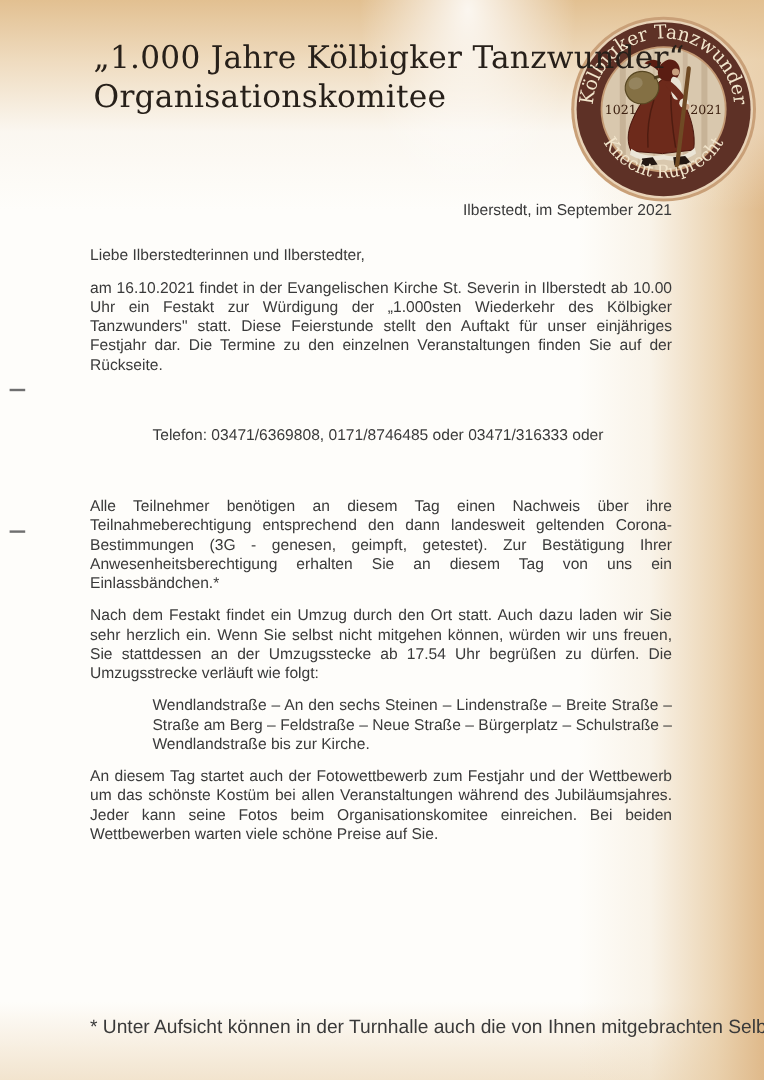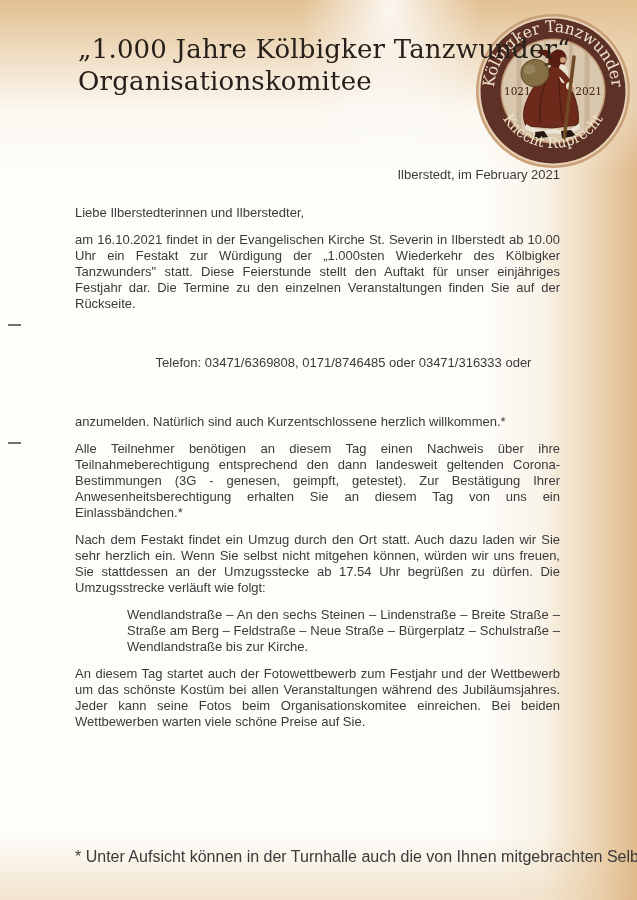--- a/index.html
+++ b/index.html
@@ -20,21 +20,21 @@
   }
   h1.title{
     margin:33px 0 0 3px;
     font-family:"DejaVu Serif", serif;font-weight:normal;
     font-size:26px;line-height:32px;color:#27201a;letter-spacing:0.2px;
   }
   h1.title span{display:block;white-space:nowrap;}
   .dateline{margin-top:70px;text-align:right;}
   .salutation{margin-top:22px;}
   p.body-par{margin:11px 0 0 0;text-align:justify;hyphens:auto;}
-  .contact{margin:11px 0 0 52px;white-space:pre-wrap;text-align:center;}
+  .contact{margin:11px 0 0 52px;white-space:pre-wrap;}
   .route{margin:11px 0 0 52px;text-align:justify;}
   .footnote{
     position:absolute;left:75px;top:851px;width:520px;
     font-size:16px;line-height:12px;color:#3a3a3a;white-space:nowrap;
   }
   .fold-mark{position:absolute;left:8px;width:13px;height:2px;background:#6f6f6f;}
   #fold-mark-1{top:324px;}
   #fold-mark-2{top:442px;}
   .seal{position:absolute;left:475px;top:13px;}
   .seal text{font-family:"DejaVu Serif", serif;}
@@ -97,33 +97,32 @@
     <textPath href="#arcBot" startOffset="50%" textLength="122" lengthAdjust="spacingAndGlyphs">Knecht Ruprecht</textPath>
   </text>
 </svg>
 
 <div class="content">
   <h1 class="title">
     <span>„1.000 Jahre Kölbigker Tanzwunder“</span>
     <span>Organisationskomitee</span>
   </h1>
 
-  <div class="dateline">Ilberstedt, im February 2021</div>
+  <div class="dateline">Ilberstedt, im September 2021</div>
 
   <div class="salutation">Liebe Ilberstedterinnen und Ilberstedter,</div>
 
   <p class="body-par">am 16.10.2021 findet in der Evangelischen Kirche St. Severin in Ilberstedt ab 10.00 Uhr ein Festakt zur Würdigung der „1.000sten Wiederkehr des Kölbigker Tanzwunders" statt. Diese Feierstunde stellt den Auftakt für unser einjähriges Festjahr dar. Die Termine zu den einzelnen Veranstaltungen finden Sie auf der Rückseite.</p>
 
 
 
   <div class="contact">
     <div>Telefon: 03471/6369808, 0171/8746485 oder 03471/316333 oder</div>
   </div>
 
-  <p class="body-par">anzumelden. Natürlich sind auch Kurzentschlossene herzlich willkommen.*</p>
 
   <p class="body-par">Alle Teilnehmer benötigen an diesem Tag einen Nachweis über ihre Teilnahmeberechtigung entsprechend den dann landesweit geltenden Corona-Bestimmungen (3G - genesen, geimpft, getestet). Zur Bestätigung Ihrer Anwesenheitsberechtigung erhalten Sie an diesem Tag von uns ein Einlassbändchen.*</p>
 
   <p class="body-par">Nach dem Festakt findet ein Umzug durch den Ort statt. Auch dazu laden wir Sie sehr herzlich ein. Wenn Sie selbst nicht mitgehen können, würden wir uns freuen, Sie stattdessen an der Umzugsstecke ab 17.54 Uhr begrüßen zu dürfen. Die Umzugsstrecke verläuft wie folgt:</p>
 
   <div class="route">Wendlandstraße – An den sechs Steinen – Lindenstraße – Breite Straße – Straße am Berg – Feldstraße – Neue Straße – Bürgerplatz – Schulstraße – Wendlandstraße bis zur Kirche.</div>
 
   <p class="body-par">An diesem Tag startet auch der Fotowettbewerb zum Festjahr und der Wettbewerb um das schönste Kostüm bei allen Veranstaltungen während des Jubiläumsjahres. Jeder kann seine Fotos beim Organisationskomitee einreichen. Bei beiden Wettbewerben warten viele schöne Preise auf Sie.</p>
 
 </div>

